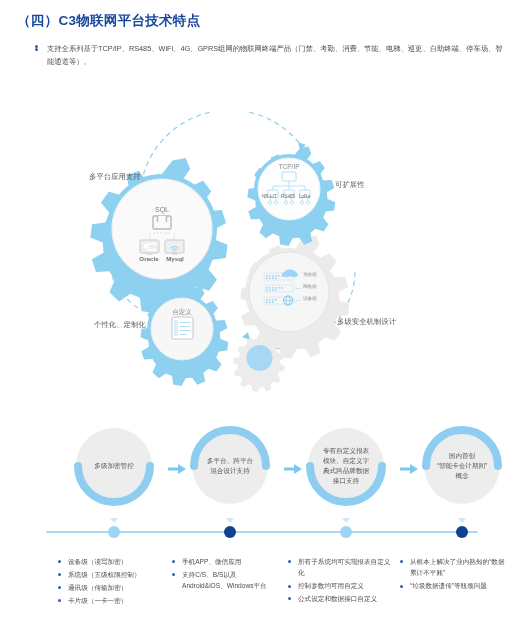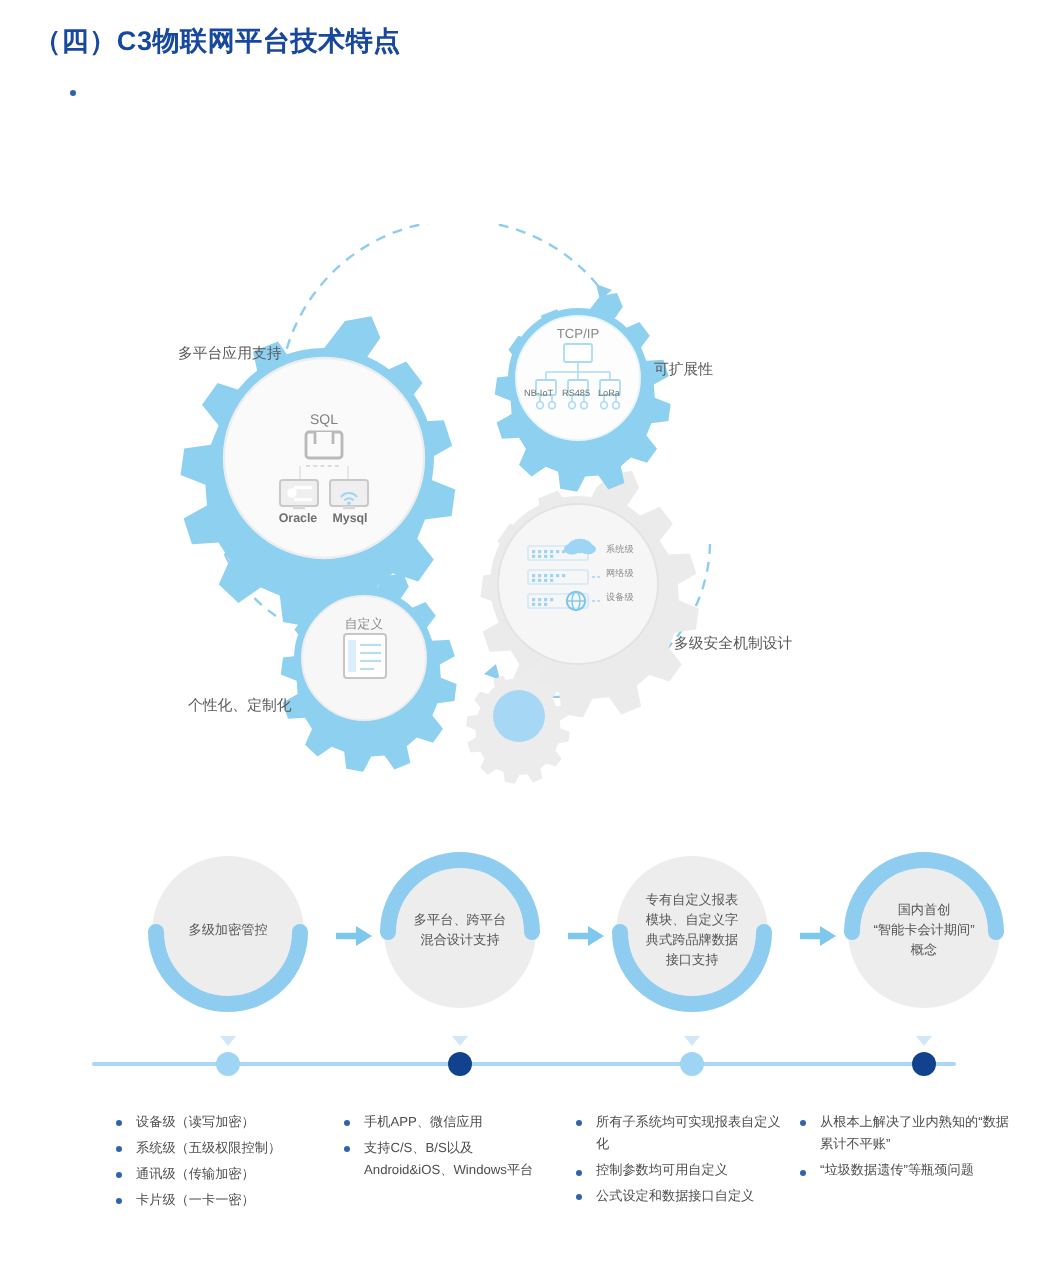--- a/index.html
+++ b/index.html
@@ -37,22 +37,22 @@
     background:#2c63b5;
   }
 
   
   .gears{position:absolute;left:0;top:112px;width:524px;height:292px;}
   .gears svg{display:block;}
   .glabel{
     position:absolute;font-size:7.4px;color:#5a5a5a;white-space:nowrap;
   }
   .glabel.l1{left:89px;top:60px;}
-  .glabel.l2{left:327px;top:68px;}
-  .glabel.l3{left:94px;top:208px;margin-top:28px;}
+  .glabel.l2{left:335px;top:68px;}
+  .glabel.l3{left:94px;top:208px;}
   .glabel.l4{left:337px;top:205px;}
 
   .minitxt{position:absolute;font-size:4.6px;color:#8d8d8d;white-space:nowrap;}
   .minitxt.blue{color:#6f6f6f;}
 
   
   .flow{position:absolute;left:0;top:412px;width:524px;height:110px;}
   .fcircle{
     position:absolute;width:76px;height:76px;border-radius:50%;
     background:#ededed;
@@ -102,20 +102,24 @@
 </head>
 <body>
 
 <div class="page">
 
   <div class="title">（四）C3物联网平台技术特点</div>
 
   <div class="intro">
     <div class="intro-item">
       <span class="dot"></span>
+    </div>
+    <div class="intro-item">
+      <span class="dot"></span>
+      <span>支持全系列基于TCP/IP、RS485、WiFi、4G、GPRS组网的物联网终端产品（门禁、考勤、消费、节能、电梯、巡更、自助终端、停车场、智能通道等）。</span>
     </div>
   </div>
 
   <div class="gears">
 
     <svg width="524" height="292" viewBox="0 0 524 292">
       <defs>
         
       </defs>
 

